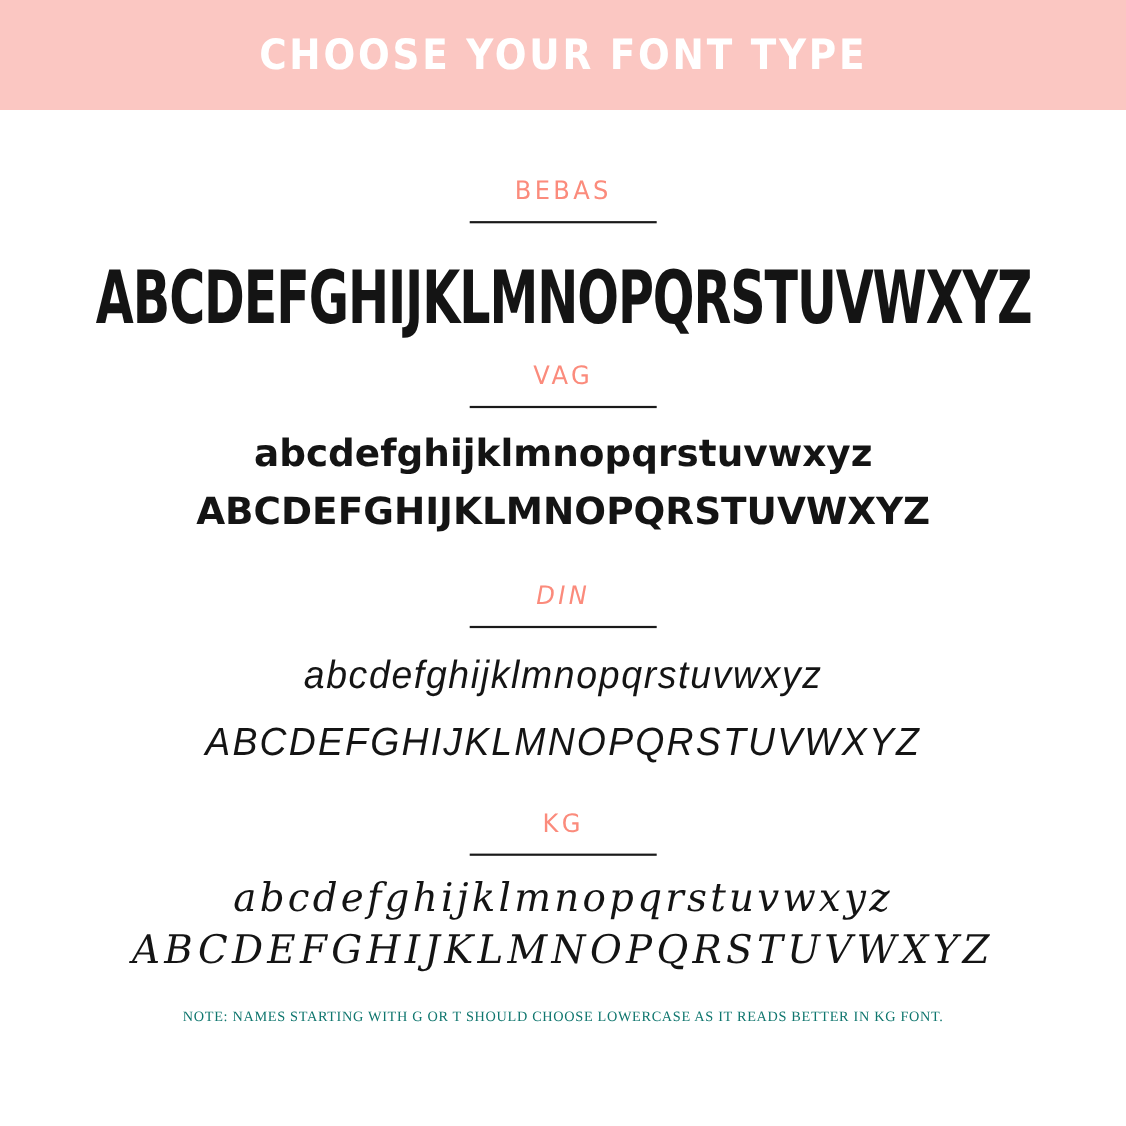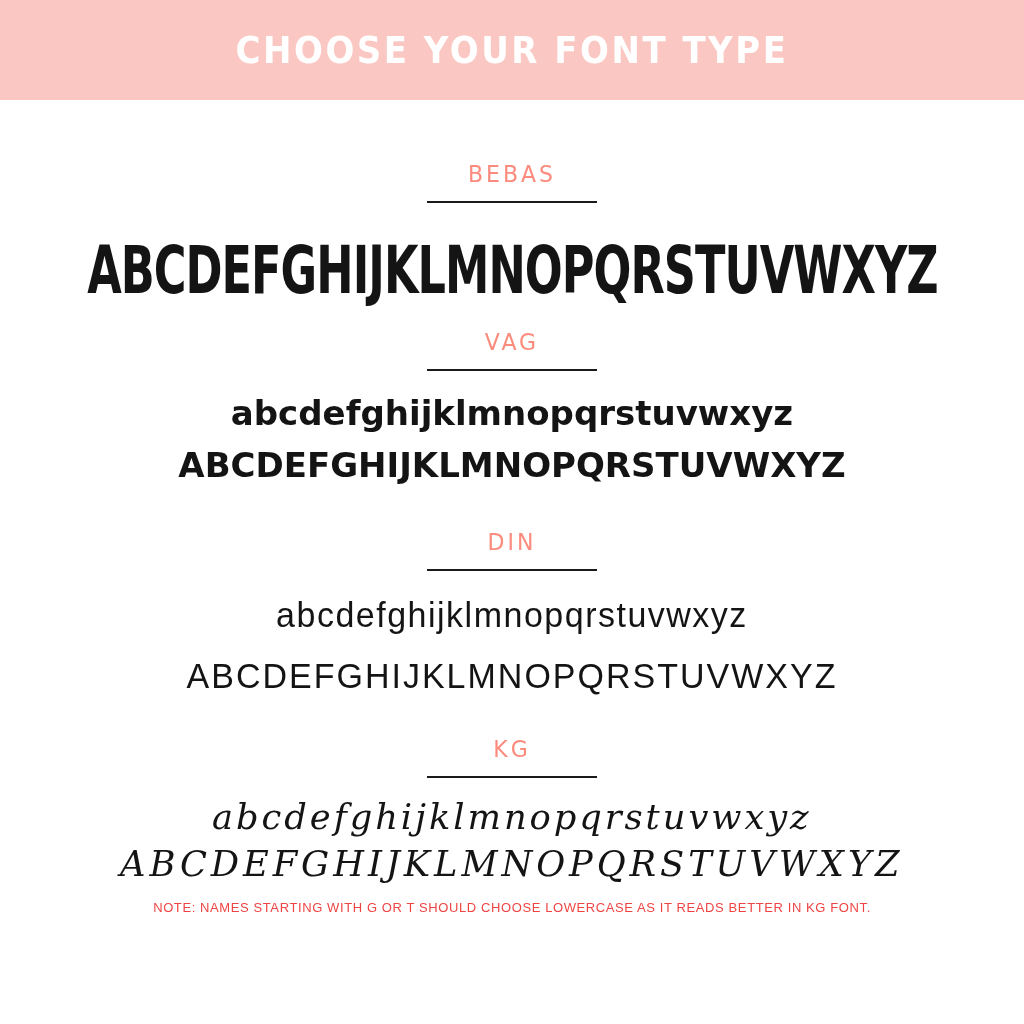--- a/index.html
+++ b/index.html
@@ -83,21 +83,21 @@
     font-size: 34px;
     letter-spacing: 0px;
     margin-top: 22px;
   }
   .sec-vag .sample.upper {
     margin-top: 12px;
     font-size: 34px;
   }
 
   
-  .sec-din { margin-top: 45px; }
+  .sec-din { margin-top: 45px; font-style: italic; }
   .sec-din .sample {
     font-family: "Liberation Sans", sans-serif;
     font-weight: 400;
     font-size: 34px;
     letter-spacing: 1.5px;
     margin-top: 24px;
     transform: scaleY(1.05);
   }
   .sec-din .sample.upper {
     margin-top: 22px;
@@ -112,23 +112,23 @@
     font-size: 36px;
     letter-spacing: 3px;
     margin-top: 18px;
     transform: scaleX(0.98);
   }
   .sec-kg .sample.upper {
     margin-top: 6px;
     letter-spacing: 4px;
   }
   .note {
-    margin-top: 16px;
-    color: #ef4444;
-    font-family: Liberation Sans, sans-serif;
+    margin-top: 32px;
+    color: #0f766e;
+    font-family: Liberation Serif, serif;
     font-size: 13px;
     letter-spacing: 0.6px;
     text-transform: uppercase;
     text-align: center;
   }
 </style>
 </head>
 <body>
 
 <div class="page">

